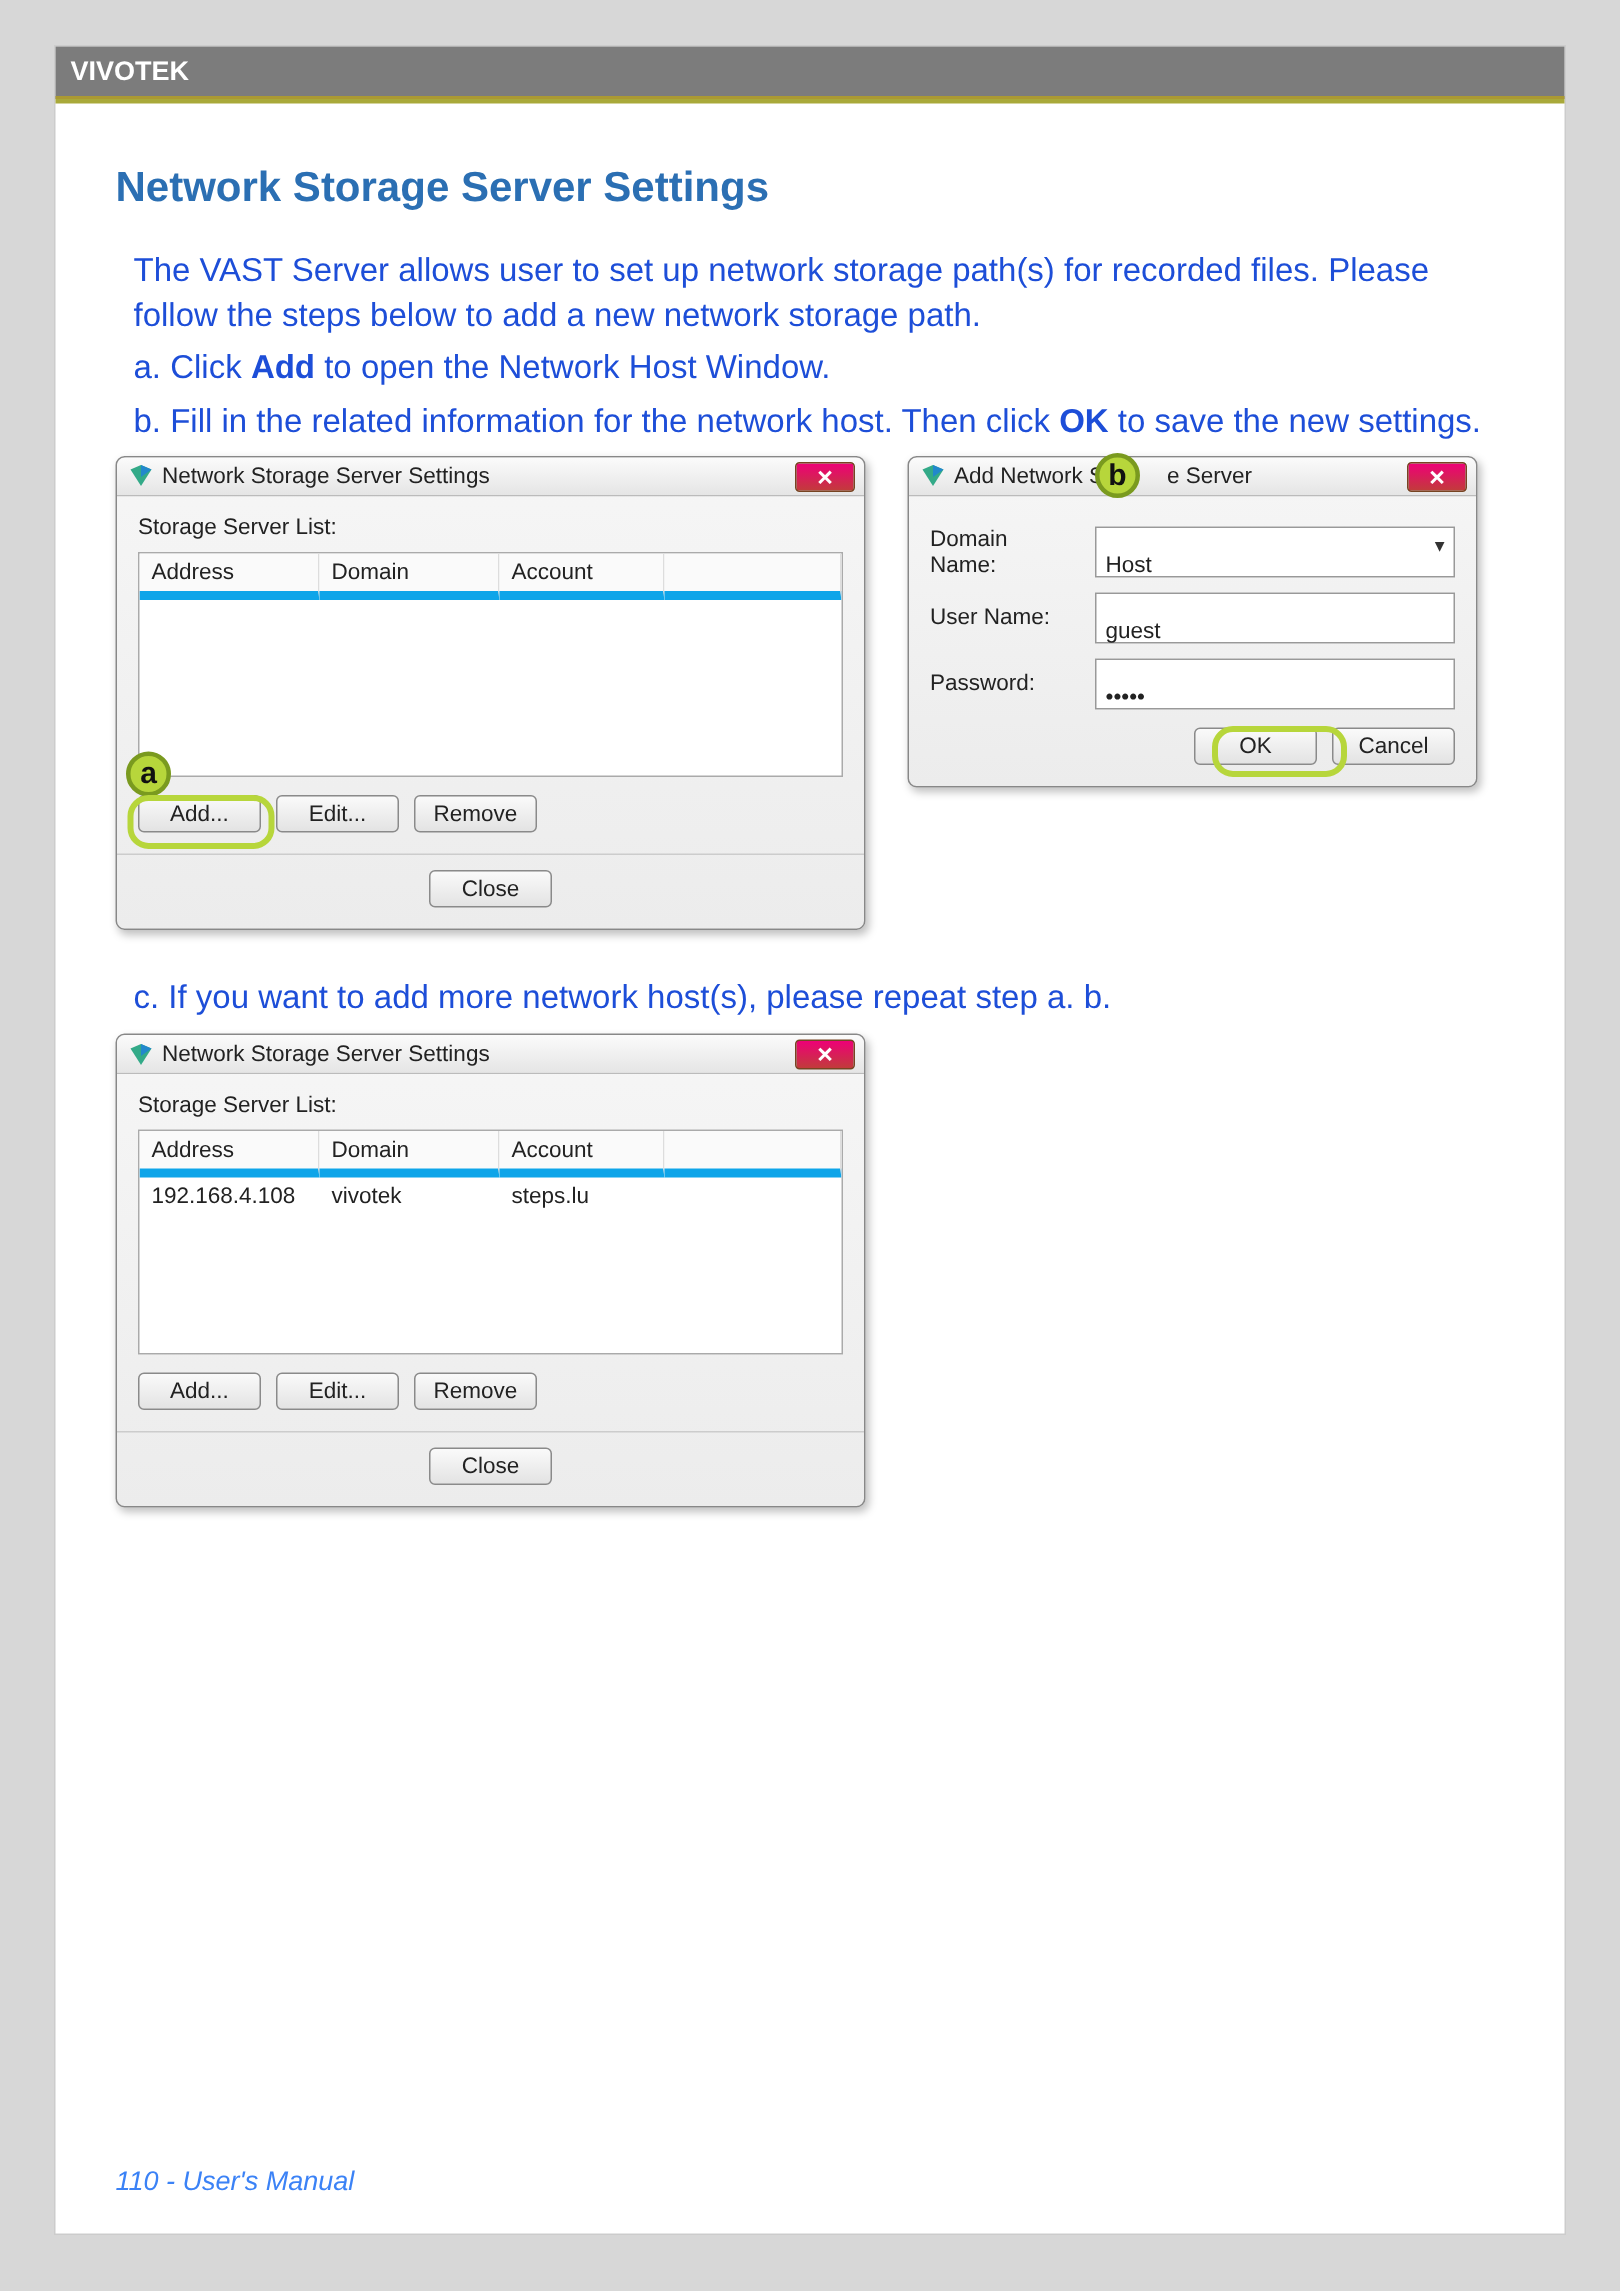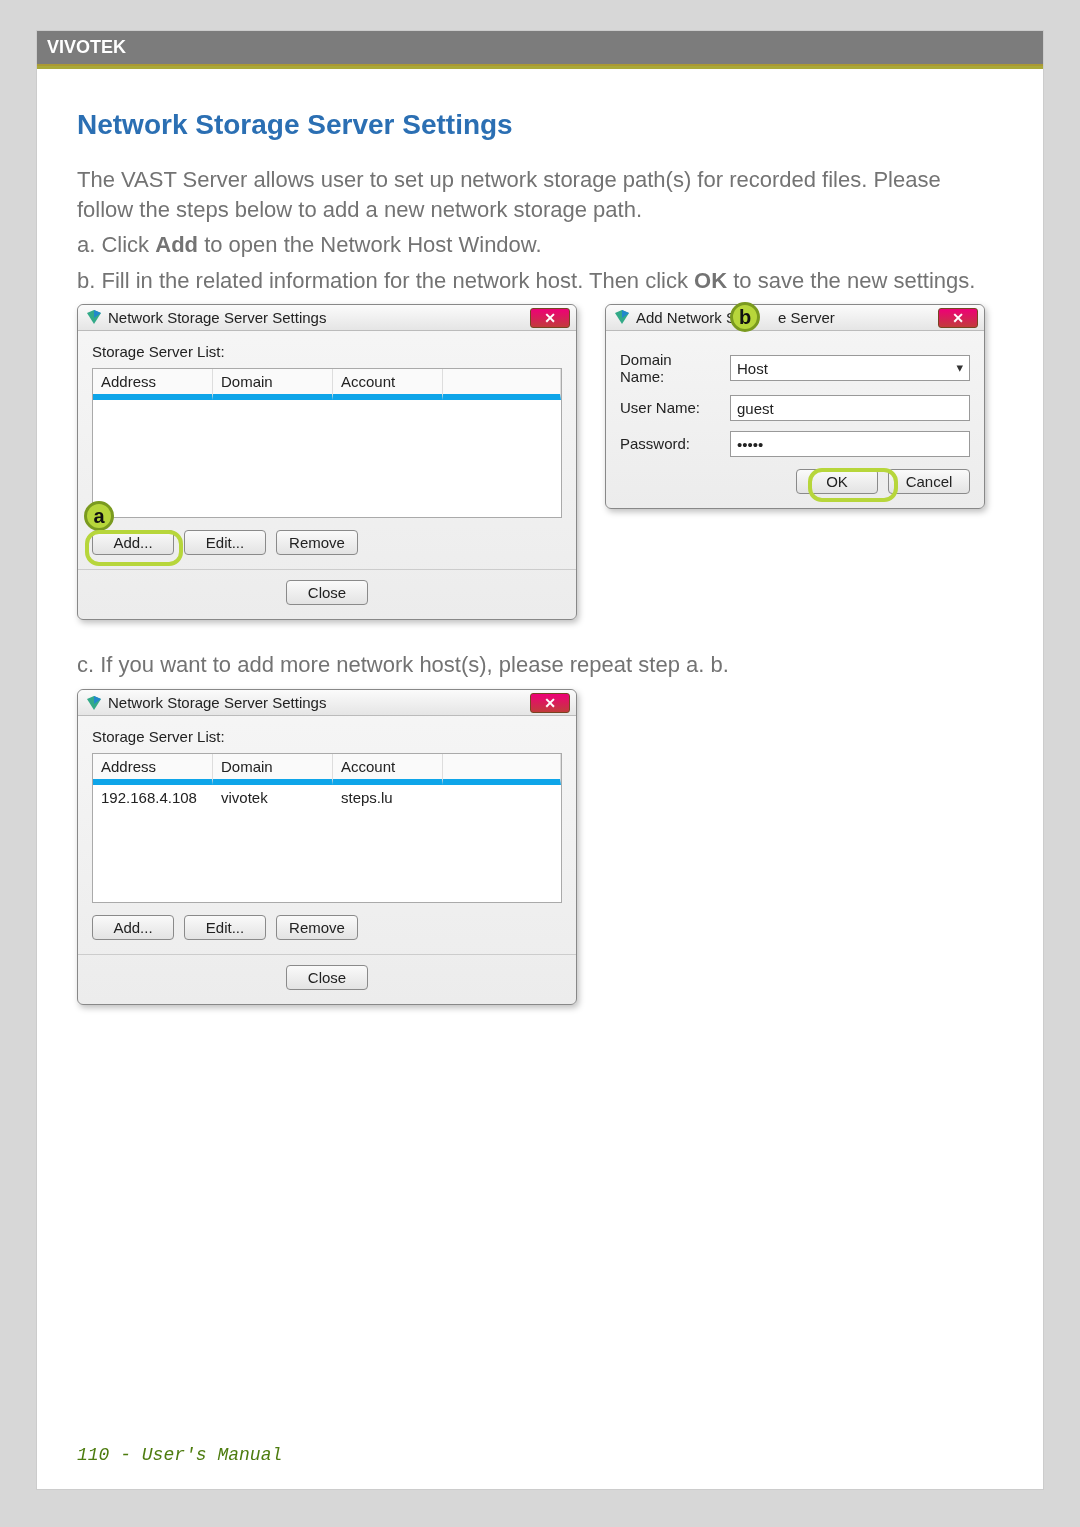--- a/index.html
+++ b/index.html
@@ -33,23 +33,24 @@
     margin: 0 -40px 40px -40px;
   }
   h2.section-title {
     color: #2b6fb3;
     font-size: 28px;
     font-weight: bold;
     margin: 30px 0 24px 0;
   }
   p.body {
     font-size: 22px;
-    color: #737373;
+    color: #1d4ed8;
     line-height: 1.35;
     margin-bottom: 6px;
+    margin-left: 12px;
   }
   .figures-row {
     display: flex;
     gap: 28px;
     align-items: flex-start;
     margin: 8px 0 30px 0;
   }
   .win {
     background: linear-gradient(#f6f6f6,#ececec);
     border: 1px solid #888;
@@ -146,39 +147,38 @@
   }
   .halo.add { left: 7px; bottom: 53px; width: 98px; height: 36px; }
   .halo.ok { right: 86px; bottom: 6px; width: 90px; height: 34px; }
   
   .formrow { display:flex; align-items:center; gap:10px; margin: 10px 0; }
   .formrow label { width: 100px; font-size:15px; }
   .formrow .field {
     flex:1;
     background:#fff;
     border:1px solid #999;
-    padding:4px 6px;
+    padding:16px 6px;
     height:26px;
     font-size:15px;
   }
   .dropdown { position:relative; }
   .dropdown::after {
     content:"▾";
     position:absolute; right:6px; top:4px; font-size:13px; color:#333;
   }
   .win1 { width: 500px; }
   .win2 { width: 380px; }
   .win3 { width: 500px; margin-top: 10px; }
   .page-footer {
     position:absolute;
     left:40px; bottom:24px;
-    color:#4d7c0f;
+    color:#3b82f6;
     font-style: italic;
     font-size:18px;
-    font-family:Liberation Mono, monospace;
   }
 </style>
 </head>
 <body>
 
 <div class="page">
   <div class="header-bar">
     <span>VIVOTEK</span>
   </div>
   <hr class="rule">

